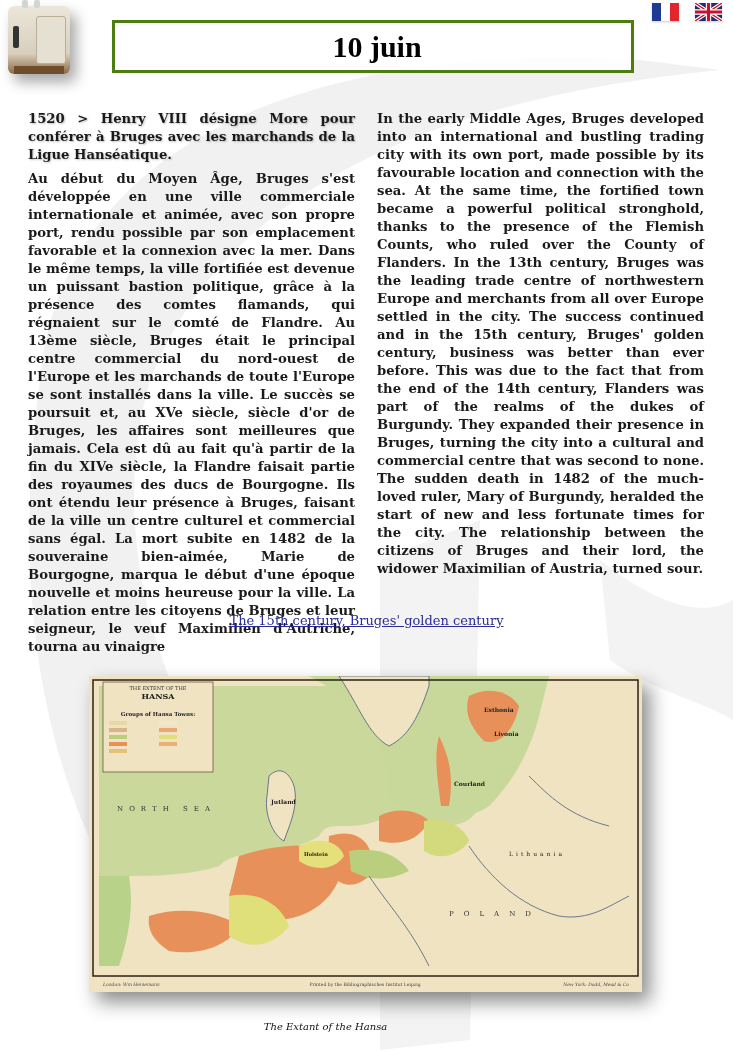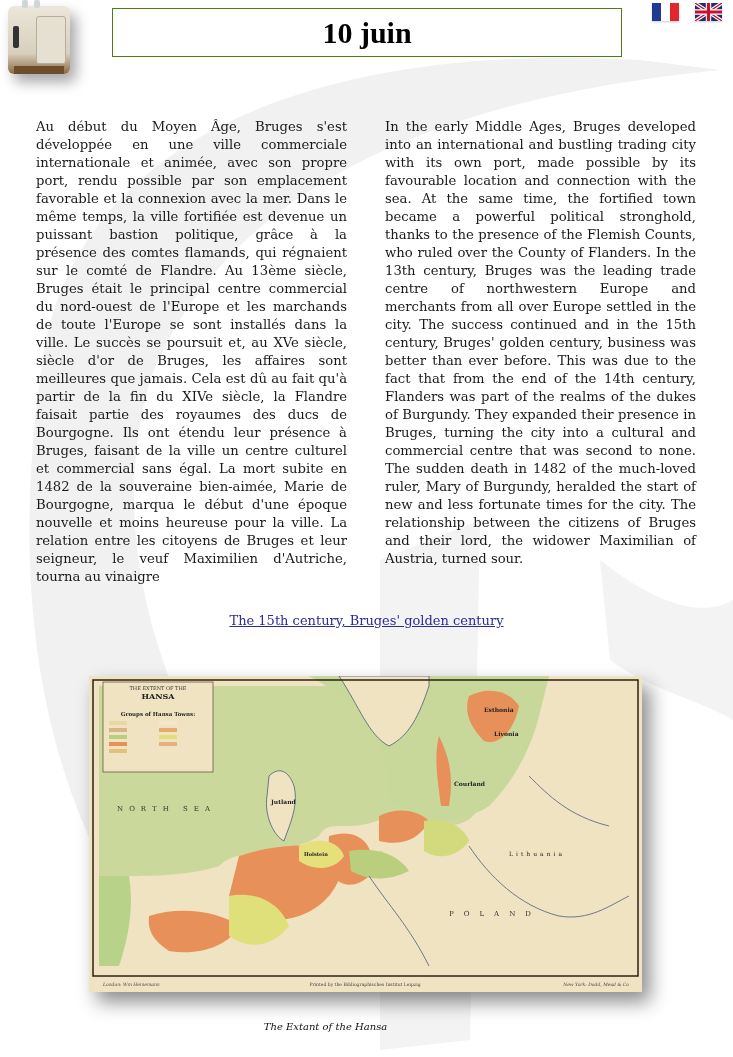--- a/index.html
+++ b/index.html
@@ -18,42 +18,42 @@
     border-radius: 6px;
     background: linear-gradient(180deg, #ece7db 0%, #d8cfbd 70%, #8a6a44 100%);
     box-shadow: 6px 8px 14px rgba(0,0,0,0.35);
     z-index: 2;
   }
   .logo .knob { position: absolute; top: -6px; width: 6px; height: 8px; background: #cfd6d6; border-radius: 2px; }
   .logo .door { position: absolute; left: 28px; top: 10px; width: 28px; height: 46px; border: 1px solid #b9ae97; border-radius: 3px; background: #e6e0d2; }
   .logo .handle { position: absolute; left: 5px; top: 20px; width: 6px; height: 22px; background: #333; border-radius: 2px; }
   .logo .base { position: absolute; left: 6px; bottom: 0; width: 50px; height: 8px; background: #6e4d2c; }
   .title-box {
-    position: absolute; left: 112px; top: 8px; width: 508px; height: 47px;
-    border: 1px solid #4d7c0f; background: rgba(255,255,255,0.85);
-    display: flex; align-items: center; justify-content: center; z-index: 2;
+    position: absolute; left: 112px; top: 20px; width: 508px; height: 47px;
+    border: 3px solid #4d7c0f; background: rgba(255,255,255,0.85);
+    display: flex; align-items: center; justify-content: center; z-index: 2; padding-left: 8px;
   }
   .title-box span {
     font-family: "Liberation Serif", serif; font-weight: bold; font-size: 30px; color: #000;
   }
   .flag { position: absolute; top: 3px; width: 27px; height: 18px; z-index: 2; cursor: pointer; box-shadow: 0 1px 2px rgba(0,0,0,0.2); }
   .flag-fr { left: 652px; display: flex; }
   .flag-fr i { flex: 1; display: block; }
   .flag-uk { left: 695px; background: #1f2f6e; overflow: hidden; }
   .col {
     position: absolute; top: 110px; width: 327px; z-index: 2;
     font-size: 13.2px; line-height: 18px; text-align: justify;
   }
   .col-fr { left: 28px; }
   .col-en { left: 377px; }
   .col h2 {
     font-size: 13.2px; font-weight: bold; margin: 0 0 6px 0; line-height: 18px;
     text-shadow: 1px 1px 2px rgba(0,0,0,0.25);
   }
-  .col p { margin: 8px; }
+  .col p { margin: 0; font-weight: bold; }
   .link {
     position: absolute; top: 613px; left: 0; width: 733px; text-align: center;
     font-size: 13px; color: #2b2b9a; text-decoration: underline; z-index: 2; cursor: pointer;
   }
   .map {
     position: absolute; left: 89px; top: 676px; width: 553px; height: 316px;
     box-shadow: 8px 10px 18px rgba(0,0,0,0.45); z-index: 2; overflow: hidden;
     background: #0f766e;
   }
   .caption {
@@ -91,20 +91,21 @@
   <svg width="27" height="18" viewBox="0 0 60 40">
     <rect width="60" height="40" fill="#1f2f6e"></rect>
     <path d="M0 0 L60 40 M60 0 L0 40" stroke="#fff" stroke-width="8"></path>
     <path d="M0 0 L60 40 M60 0 L0 40" stroke="#c8102e" stroke-width="3"></path>
     <path d="M30 0 V40 M0 20 H60" stroke="#fff" stroke-width="12"></path>
     <path d="M30 0 V40 M0 20 H60" stroke="#c8102e" stroke-width="7"></path>
   </svg>
 </div>
 
 <div class="col col-fr">
+  <h2>1520 &gt; Henry VIII désigne More pour conférer à Bruges avec les marchands de la Ligue Hanséatique.</h2>
   <p>Au début du Moyen Âge, Bruges s'est développée en une ville commerciale internationale et animée, avec son propre port, rendu possible par son emplacement favorable et la connexion avec la mer. Dans le même temps, la ville fortifiée est devenue un puissant bastion politique, grâce à la présence des comtes flamands, qui régnaient sur le comté de Flandre. Au 13ème siècle, Bruges était le principal centre commercial du nord-ouest de l'Europe et les marchands de toute l'Europe se sont installés dans la ville. Le succès se poursuit et, au XVe siècle, siècle d'or de Bruges, les affaires sont meilleures que jamais. Cela est dû au fait qu'à partir de la fin du XIVe siècle, la Flandre faisait partie des royaumes des ducs de Bourgogne. Ils ont étendu leur présence à Bruges, faisant de la ville un centre culturel et commercial sans égal. La mort subite en 1482 de la souveraine bien-aimée, Marie de Bourgogne, marqua le début d'une époque nouvelle et moins heureuse pour la ville. La relation entre les citoyens de Bruges et leur seigneur, le veuf Maximilien d'Autriche, tourna au vinaigre</p>
 </div>
 
 <div class="col col-en">
   <p>In the early Middle Ages, Bruges developed into an international and bustling trading city with its own port, made possible by its favourable location and connection with the sea. At the same time, the fortified town became a powerful political stronghold, thanks to the presence of the Flemish Counts, who ruled over the County of Flanders. In the 13th century, Bruges was the leading trade centre of northwestern Europe and merchants from all over Europe settled in the city. The success continued and in the 15th century, Bruges' golden century, business was better than ever before. This was due to the fact that from the end of the 14th century, Flanders was part of the realms of the dukes of Burgundy. They expanded their presence in Bruges, turning the city into a cultural and commercial centre that was second to none. The sudden death in 1482 of the much-loved ruler, Mary of Burgundy, heralded the start of new and less fortunate times for the city. The relationship between the citizens of Bruges and their lord, the widower Maximilian of Austria, turned sour.</p>
 </div>
 
 <div class="link">The 15th century, Bruges' golden century</div>
 
 <div class="map">

